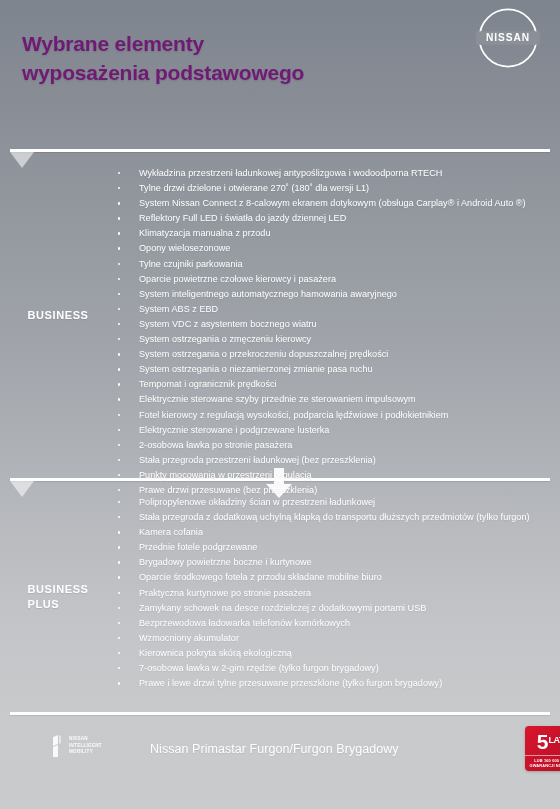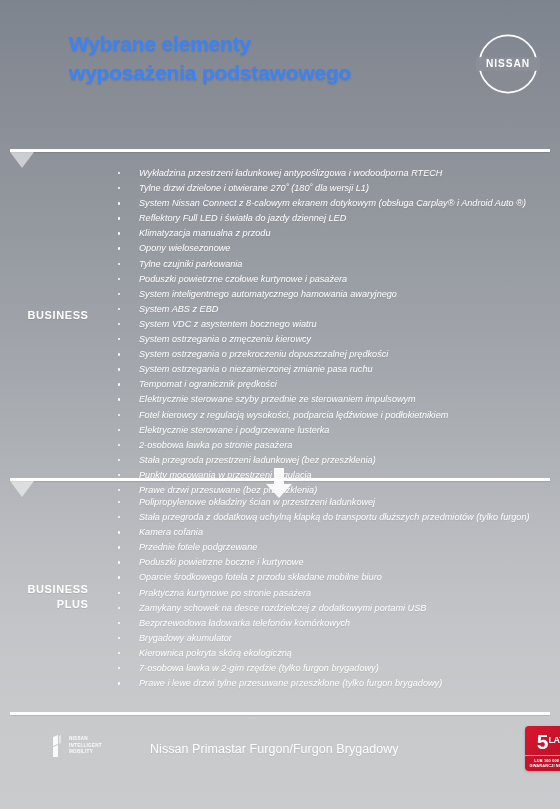--- a/index.html
+++ b/index.html
@@ -43,30 +43,29 @@
   }
 
   .header-title {
     position: absolute;
     left: 22px;
     top: 30px;
     font-size: 21px;
     font-weight: bold;
     line-height: 1.38;
     letter-spacing: -0.2px;
-    color: #3b82f6;
+    color: #701a75;
     white-space: pre-line;
     text-shadow: 0 1px 2px rgba(0,0,0,.12);
-    margin-left: 47px;
   }
 
   .nissan-logo {
     position: absolute;
     right: 18px;
-    top: 30px;
+    top: 4px;
     width: 68px;
     height: 68px;
   }
 
   
   .divider {
     position: absolute;
     left: 10px;
     width: 540px;
     height: 3px;
@@ -104,31 +103,30 @@
     align-items: center;
     justify-content: center;
     padding-left: 6px;
   }
 
   .tier-label {
     font-size: 11px;
     font-weight: bold;
     letter-spacing: .6px;
     color: #ffffff;
-    text-align: right;
+    text-align: left;
     line-height: 1.35;
     white-space: pre-line;
     text-shadow: 0 1px 1px rgba(0,0,0,.10);
   }
 
   .feature-list {
     flex: 1 1 auto;
     list-style: none;
     padding: 14px 14px 17px 0;
-    font-style: italic;
   }
 
   .feature-item {
     position: relative;
     padding-left: 29px;
     font-size: 9.1px;
     line-height: 15.1px;
     color: #ffffff;
     letter-spacing: .02px;
     text-shadow: 0 1px 1px rgba(0,0,0,.07);
@@ -279,21 +277,21 @@
       <div class="tier-label">BUSINESS</div>
     </div>
     <ul class="feature-list">
       <li class="feature-item"><span class="bullet"></span><span>Wykładzina przestrzeni ładunkowej antypoślizgowa i wodoodporna RTECH</span></li>
       <li class="feature-item"><span class="bullet"></span><span>Tylne drzwi dzielone i otwierane 270˚ (180˚ dla wersji L1)</span></li>
       <li class="feature-item"><span class="bullet"></span><span>System Nissan Connect z 8-calowym ekranem dotykowym (obsługa Carplay® i Android Auto ®)</span></li>
       <li class="feature-item"><span class="bullet"></span><span>Reflektory Full LED i światła do jazdy dziennej LED</span></li>
       <li class="feature-item"><span class="bullet"></span><span>Klimatyzacja manualna z przodu</span></li>
       <li class="feature-item"><span class="bullet"></span><span>Opony wielosezonowe</span></li>
       <li class="feature-item"><span class="bullet"></span><span>Tylne czujniki parkowania</span></li>
-      <li class="feature-item"><span class="bullet"></span><span>Poduszki powietrzne czołowe kurtynowe i pasażera</span></li>
+      <li class="feature-item"><span class="bullet"></span><span>Oparcie powietrzne czołowe kierowcy i pasażera</span></li>
       <li class="feature-item"><span class="bullet"></span><span>System inteligentnego automatycznego hamowania awaryjnego</span></li>
       <li class="feature-item"><span class="bullet"></span><span>System ABS z EBD</span></li>
       <li class="feature-item"><span class="bullet"></span><span>System VDC z asystentem bocznego wiatru</span></li>
       <li class="feature-item"><span class="bullet"></span><span>System ostrzegania o zmęczeniu kierowcy</span></li>
       <li class="feature-item"><span class="bullet"></span><span>System ostrzegania o przekroczeniu dopuszczalnej prędkości</span></li>
       <li class="feature-item"><span class="bullet"></span><span>System ostrzegania o niezamierzonej zmianie pasa ruchu</span></li>
       <li class="feature-item"><span class="bullet"></span><span>Tempomat i ogranicznik prędkości</span></li>
       <li class="feature-item"><span class="bullet"></span><span>Elektrycznie sterowane szyby przednie ze sterowaniem impulsowym</span></li>
       <li class="feature-item"><span class="bullet"></span><span>Fotel kierowcy z regulacją wysokości, podparcia lędźwiowe i podłokietnikiem</span></li>
       <li class="feature-item"><span class="bullet"></span><span>Elektrycznie sterowane i podgrzewane lusterka</span></li>
@@ -307,26 +305,26 @@
   <div class="section business-plus">
     <div class="tier-label-wrap">
       <div class="tier-label">BUSINESS
 PLUS</div>
     </div>
     <ul class="feature-list">
       <li class="feature-item"><span class="bullet"></span><span>Polipropylenowe okładziny ścian w przestrzeni ładunkowej</span></li>
       <li class="feature-item"><span class="bullet"></span><span>Stała przegroda z dodatkową uchylną klapką do transportu dłuższych przedmiotów  (tylko furgon)</span></li>
       <li class="feature-item"><span class="bullet"></span><span>Kamera cofania</span></li>
       <li class="feature-item"><span class="bullet"></span><span>Przednie fotele podgrzewane</span></li>
-      <li class="feature-item"><span class="bullet"></span><span>Poduszki powietrzne boczne i kurtynowe</span></li>
+      <li class="feature-item"><span class="bullet"></span><span>Brygadowy powietrzne boczne i kurtynowe</span></li>
       <li class="feature-item"><span class="bullet"></span><span>Oparcie środkowego fotela z przodu składane mobilne biuro</span></li>
       <li class="feature-item"><span class="bullet"></span><span>Praktyczna kurtynowe po stronie pasażera</span></li>
       <li class="feature-item"><span class="bullet"></span><span>Zamykany schowek na desce rozdzielczej z dodatkowymi portami USB</span></li>
       <li class="feature-item"><span class="bullet"></span><span>Bezprzewodowa ładowarka telefonów komórkowych</span></li>
-      <li class="feature-item"><span class="bullet"></span><span>Brygadowy akumulator</span></li>
+      <li class="feature-item"><span class="bullet"></span><span>Wzmocniony akumulator</span></li>
       <li class="feature-item"><span class="bullet"></span><span>Kierownica pokryta skórą ekologiczną</span></li>
       <li class="feature-item"><span class="bullet"></span><span>7-osobowa ławka w 2-gim rzędzie (tylko furgon brygadowy)</span></li>
       <li class="feature-item"><span class="bullet"></span><span>Prawe i lewe drzwi tylne przesuwane przeszklone (tylko furgon brygadowy)</span></li>
     </ul>
   </div>
 
   <div class="footer">
 
     <div class="nim-logo">
       <div class="nim-mark">

